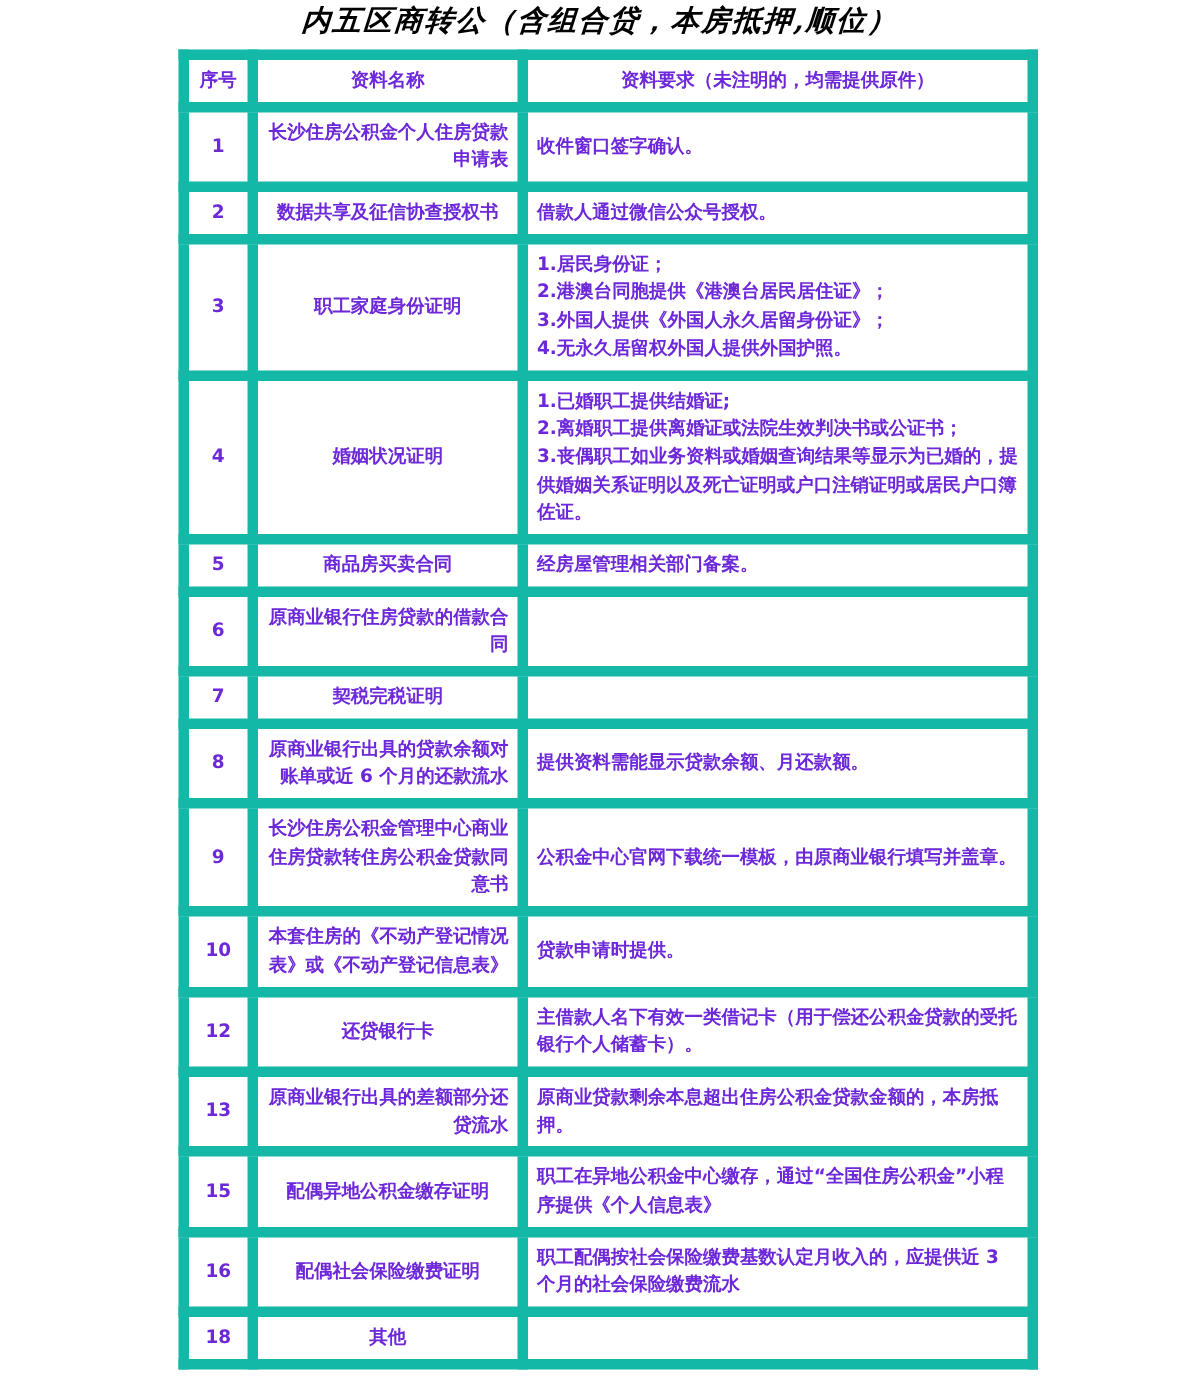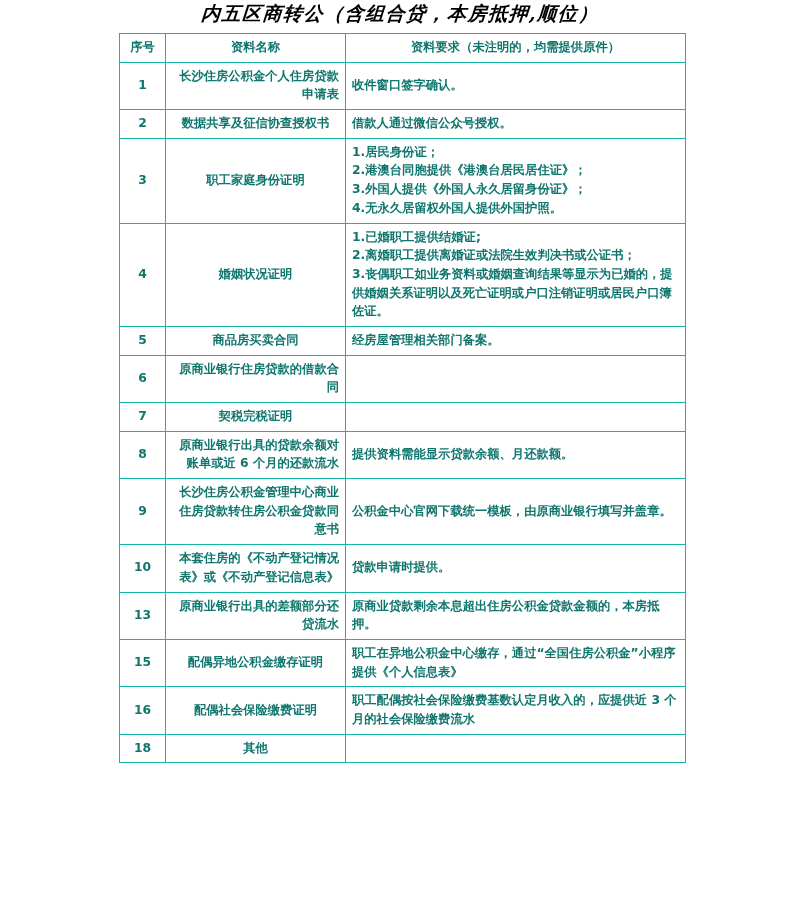--- a/index.html
+++ b/index.html
@@ -43,27 +43,27 @@
     width: 566px;
   }
   table.doc-table {
     border-collapse: collapse;
     width: 566px;
     table-layout: fixed;
     background: #ffffff;
   }
   table.doc-table td,
   table.doc-table th {
-    border: 1px solid #14b8a6;
+    border: 7px solid #14b8a6;
     padding: 4px 6px 5px 6px;
     vertical-align: middle;
     font-size: 12.3px;
     line-height: 1.52;
     font-weight: 700;
-    color: #0f766e;
+    color: #6d28d9;
     background: #ffffff;
     word-break: break-all;
   }
   col.c-no    { width: 46px; }
   col.c-name  { width: 180px; }
   col.c-req   { width: 340px; }
 
   thead th {
     text-align: center;
     font-size: 13px;
@@ -164,20 +164,25 @@
             <td class="cell-no">9</td>
             <td class="cell-name">长沙住房公积金管理中心商业住房贷款转住房公积金贷款同意书</td>
             <td class="cell-req">公积金中心官网下载统一模板，由原商业银行填写并盖章。</td>
           </tr>
           <tr>
             <td class="cell-no">10</td>
             <td class="cell-name">本套住房的《不动产登记情况表》或《不动产登记信息表》</td>
             <td class="cell-req">贷款申请时提供。</td>
           </tr>
           <tr>
+            <td class="cell-no">12</td>
+            <td class="cell-name center">还贷银行卡</td>
+            <td class="cell-req">主借款人名下有效一类借记卡（用于偿还公积金贷款的受托银行个人储蓄卡）。</td>
+          </tr>
+          <tr>
             <td class="cell-no">13</td>
             <td class="cell-name">原商业银行出具的差额部分还贷流水</td>
             <td class="cell-req">原商业贷款剩余本息超出住房公积金贷款金额的，本房抵押。</td>
           </tr>
           <tr>
             <td class="cell-no">15</td>
             <td class="cell-name center">配偶异地公积金缴存证明</td>
             <td class="cell-req">职工在异地公积金中心缴存，通过“全国住房公积金”小程序提供《个人信息表》</td>
           </tr>
           <tr>

